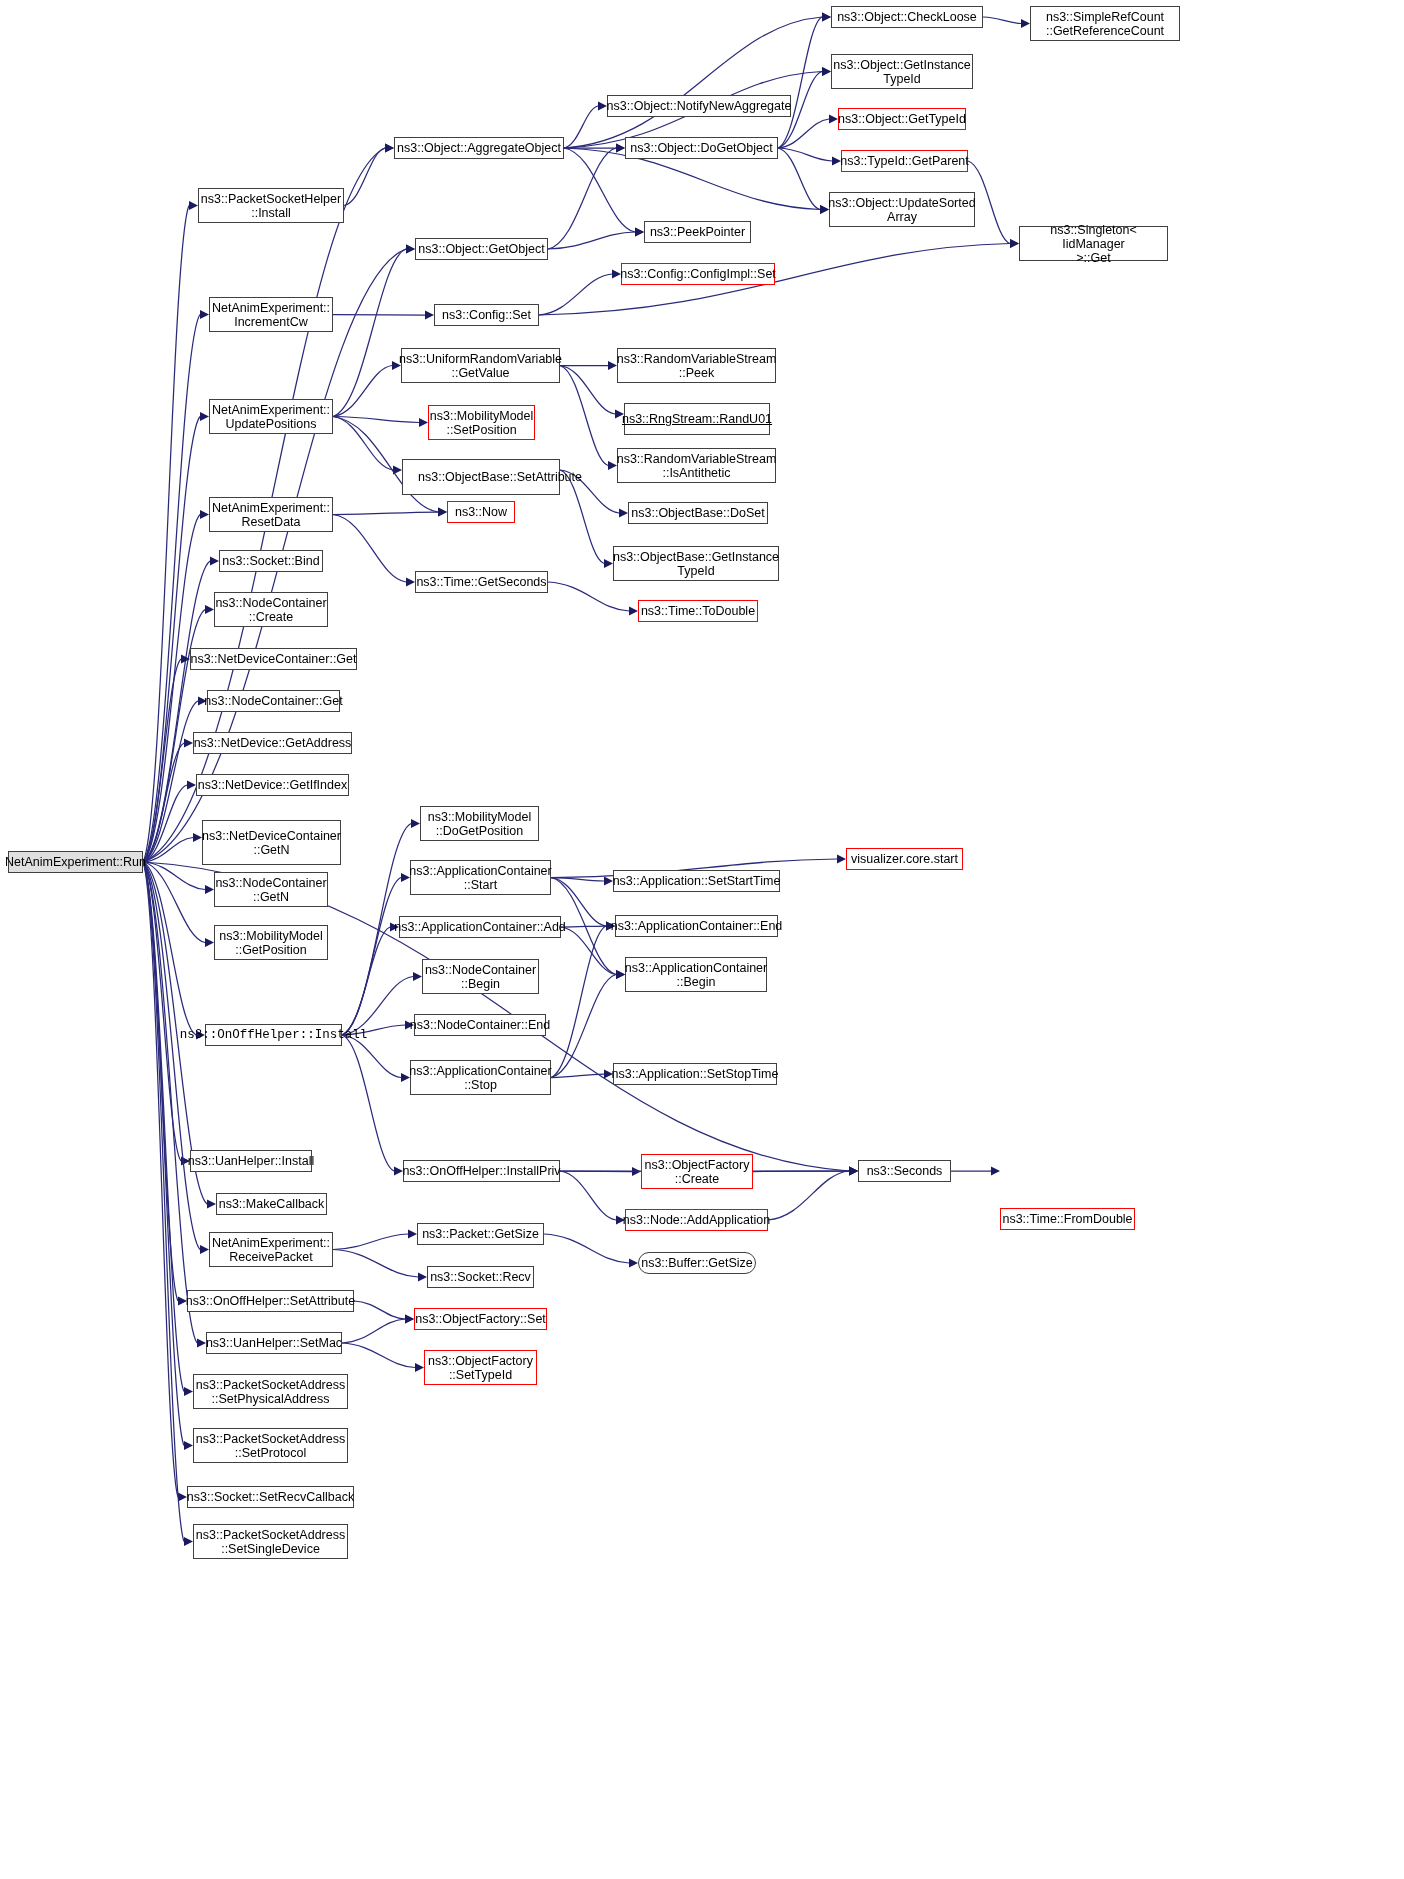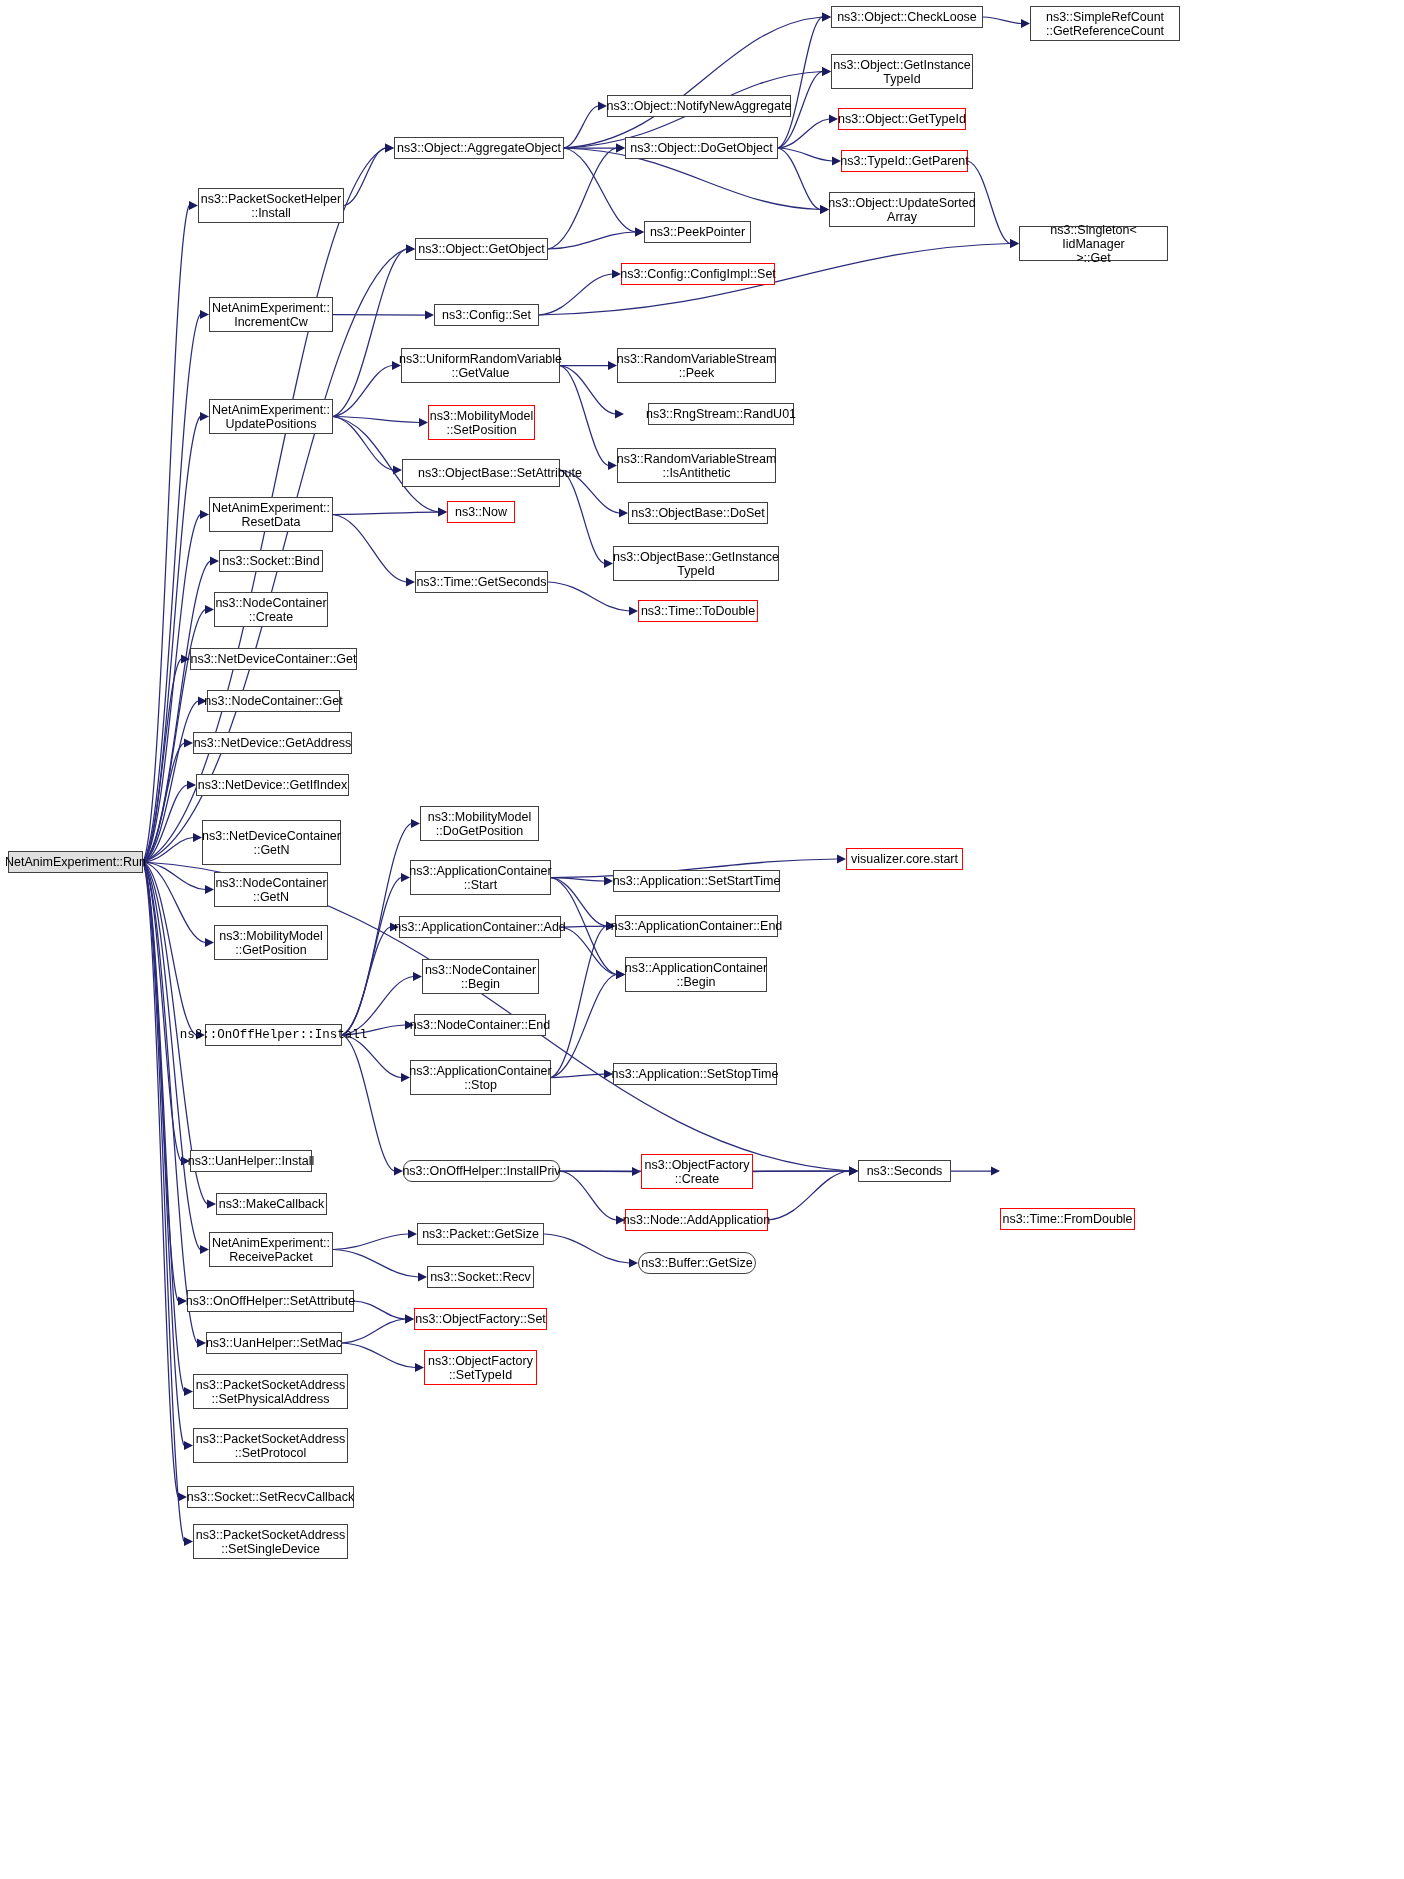--- a/index.html
+++ b/index.html
@@ -216,28 +216,28 @@
       <div class="node" style="left: 644px; top: 221px; width: 107px; height: 22px;">ns3::PeekPointer</div>
       <div class="node" style="left: 415px; top: 238px; width: 133px; height: 22px;">ns3::Object::GetObject</div>
       <div class="node red" style="left: 621px; top: 263px; width: 154px; height: 22px;">ns3::Config::ConfigImpl::Set</div>
       <div class="node" style="left: 209px; top: 297px; width: 124px; height: 35px;">NetAnimExperiment::
 IncrementCw</div>
       <div class="node" style="left: 434px; top: 304px; width: 105px; height: 22px;">ns3::Config::Set</div>
       <div class="node" style="left: 401px; top: 348px; width: 159px; height: 35px;">ns3::UniformRandomVariable
 ::GetValue</div>
       <div class="node" style="left: 617px; top: 348px; width: 159px; height: 35px;">ns3::RandomVariableStream
 ::Peek</div>
-      <div class="node" style="left: 648px; top: 403px; width: 146px; height: 22px;">ns3::RngStream::RandU01</div>
+      <div class="node" style="left: 624px; top: 403px; width: 146px; height: 32px; text-decoration: underline;">ns3::RngStream::RandU01</div>
       <div class="node" style="left: 209px; top: 399px; width: 124px; height: 35px;">NetAnimExperiment::
 UpdatePositions</div>
       <div class="node red" style="left: 428px; top: 405px; width: 107px; height: 35px;">ns3::MobilityModel
 ::SetPosition</div>
       <div class="node" style="left: 617px; top: 448px; width: 159px; height: 35px;">ns3::RandomVariableStream
 ::IsAntithetic</div>
-      <div class="node" style="left: 402px; top: 459px; width: 158px; height: 28px; padding-left: 41px;">ns3::ObjectBase::SetAttribute</div>
+      <div class="node" style="left: 402px; top: 459px; width: 158px; height: 36px; padding-left: 41px;">ns3::ObjectBase::SetAttribute</div>
       <div class="node" style="left: 628px; top: 502px; width: 140px; height: 22px;">ns3::ObjectBase::DoSet</div>
       <div class="node" style="left: 209px; top: 497px; width: 124px; height: 35px;">NetAnimExperiment::
 ResetData</div>
       <div class="node red" style="left: 447px; top: 501px; width: 68px; height: 22px;">ns3::Now</div>
       <div class="node" style="left: 613px; top: 546px; width: 166px; height: 35px;">ns3::ObjectBase::GetInstance
 TypeId</div>
       <div class="node" style="left: 415px; top: 571px; width: 133px; height: 22px;">ns3::Time::GetSeconds</div>
       <div class="node red" style="left: 638px; top: 600px; width: 120px; height: 22px;">ns3::Time::ToDouble</div>
       <div class="node" style="left: 219px; top: 550px; width: 104px; height: 22px;">ns3::Socket::Bind</div>
       <div class="node" style="left: 214px; top: 592px; width: 114px; height: 35px;">ns3::NodeContainer
@@ -263,21 +263,21 @@
       <div class="node" style="left: 422px; top: 959px; width: 117px; height: 35px;">ns3::NodeContainer
 ::Begin</div>
       <div class="node" style="left: 625px; top: 957px; width: 142px; height: 35px;">ns3::ApplicationContainer
 ::Begin</div>
       <div class="node" style="left: 414px; top: 1014px; width: 132px; height: 22px;">ns3::NodeContainer::End</div>
       <div class="node" style="left: 205px; top: 1024px; width: 137px; height: 22px; font-family: Liberation Mono, monospace;">ns3::OnOffHelper::Install</div>
       <div class="node" style="left: 410px; top: 1060px; width: 141px; height: 35px;">ns3::ApplicationContainer
 ::Stop</div>
       <div class="node" style="left: 613px; top: 1063px; width: 164px; height: 22px;">ns3::Application::SetStopTime</div>
       <div class="node" style="left: 190px; top: 1150px; width: 122px; height: 22px;">ns3::UanHelper::Install</div>
-      <div class="node" style="left: 403px; top: 1160px; width: 157px; height: 22px; border-radius: 9px;">ns3::OnOffHelper::InstallPriv</div>
+      <div class="node" style="left: 403px; top: 1160px; width: 157px; height: 22px;">ns3::OnOffHelper::InstallPriv</div>
       <div class="node red" style="left: 641px; top: 1154px; width: 112px; height: 35px;">ns3::ObjectFactory
 ::Create</div>
       <div class="node" style="left: 858px; top: 1160px; width: 93px; height: 22px;">ns3::Seconds</div>
       <div class="node red" style="left: 1000px; top: 1160px; width: 135px; height: 22px; margin-top: 48px;">ns3::Time::FromDouble</div>
       <div class="node red" style="left: 625px; top: 1209px; width: 143px; height: 22px;">ns3::Node::AddApplication</div>
       <div class="node" style="left: 216px; top: 1193px; width: 111px; height: 22px;">ns3::MakeCallback</div>
       <div class="node" style="left: 209px; top: 1232px; width: 124px; height: 35px;">NetAnimExperiment::
 ReceivePacket</div>
       <div class="node" style="left: 417px; top: 1223px; width: 127px; height: 22px;">ns3::Packet::GetSize</div>
       <div class="node" style="left: 638px; top: 1252px; width: 118px; height: 22px; border-radius: 11px;">ns3::Buffer::GetSize</div>

